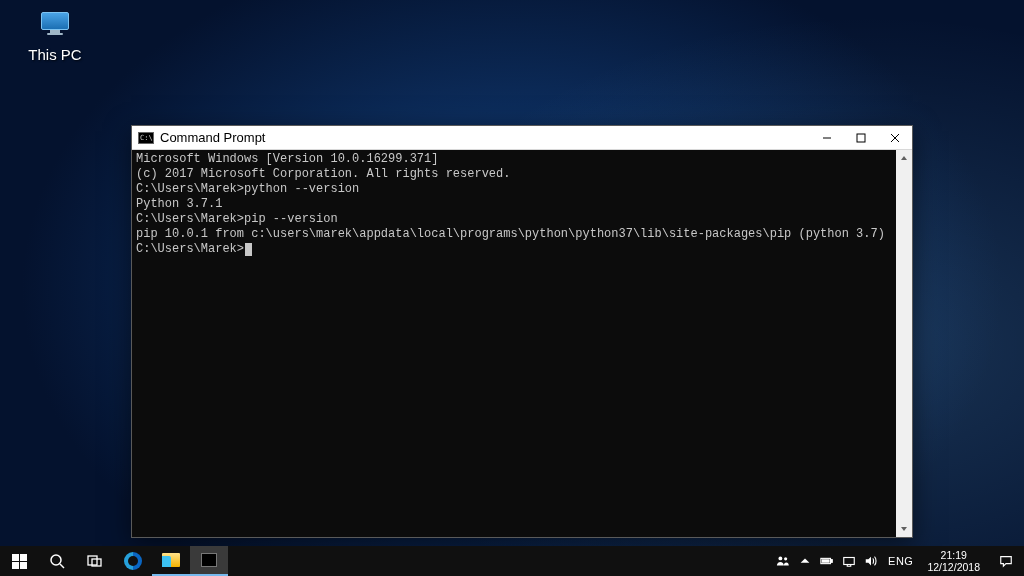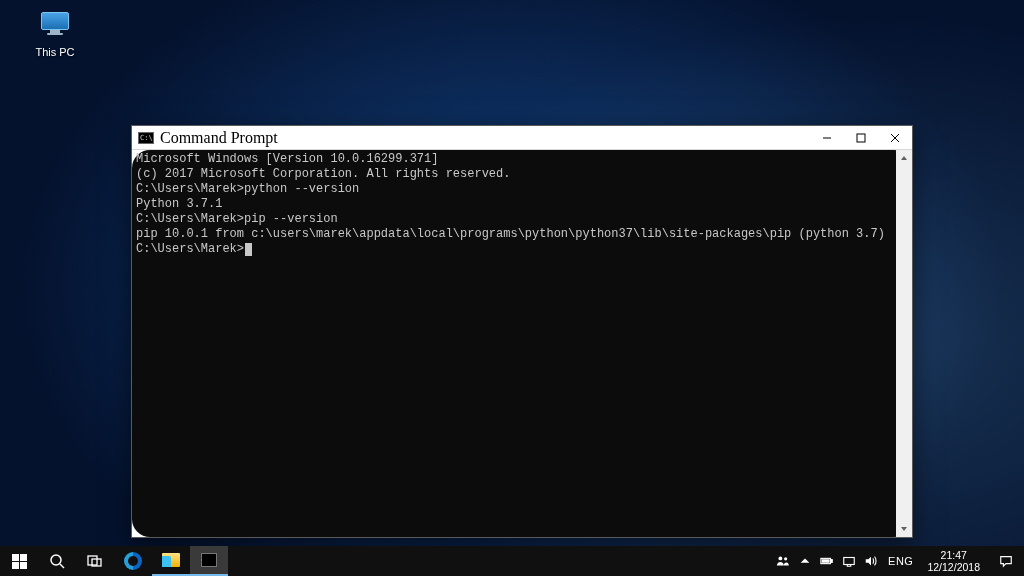--- a/index.html
+++ b/index.html
@@ -12,21 +12,21 @@
       radial-gradient(ellipse 900px 600px at 85% 60%, rgba(120,200,255,0.18) 0%, rgba(10,40,90,0) 55%),
       radial-gradient(ellipse 700px 500px at 50% 50%, rgba(30,90,170,0.6) 0%, rgba(4,18,46,1) 70%),
       linear-gradient(160deg,#052247 0%,#062a57 30%,#041a3a 70%,#02122c 100%);
   }
   
   .desktop-icon {
     position: absolute;
     top: 12px; left: 20px;
     width: 70px;
     display: flex; flex-direction: column; align-items: center;
-    color: #fff; font-size: 11px;
+    color: #fff; font-size: 15px;
     text-shadow: 1px 1px 2px rgba(0,0,0,.8);
     cursor: default;
   }
   .desktop-icon .pc-glyph { width: 34px; height: 30px; position: relative; margin-bottom: 4px; }
   .pc-monitor {
     width: 28px; height: 18px; margin: 0 auto;
     background: linear-gradient(180deg,#4aa3e6 0%,#1b6fb3 100%);
     border: 1px solid #7dc3f1;
     border-radius: 2px;
   }
@@ -40,45 +40,44 @@
     width: 782px; height: 413px;
     background: #fff;
     border: 1px solid #5a5a5a;
     box-shadow: 0 6px 24px rgba(0,0,0,.5);
     display: flex; flex-direction: column;
   }
   .titlebar {
     height: 24px;
     background: #fff;
     color: #000;
-    font-size: 16px;
+    font-size: 13px;
     display: flex; align-items: center;
     border-bottom: 1px solid #d8d8d8;
     user-select: none;
-    font-family: Liberation Serif, serif;
   }
   .titlebar .app-icon {
     width: 16px; height: 12px; margin: 0 6px 0 6px;
     background: #000; border: 1px solid #666;
     position: relative;
   }
   .titlebar .app-icon::after{
     content: "C:\\"; position: absolute; left:1px; top:-1px;
     color:#c8c8c8; font-family: Consolas, monospace; font-size:7px; line-height:12px;
   }
   .titlebar .title-text { flex: 0 0 auto; }
   .titlebar .spacer { flex: 1 1 auto; }
   .win-btn {
     width: 34px; height: 24px;
     display: flex; align-items: center; justify-content: center;
     font-size: 10px;
   }
   .win-btn svg { width: 10px; height: 10px; stroke:#000; stroke-width:1; fill:none; }
 
-  .terminal-wrap { flex:1; display:flex; background:#0c0c0c;border-radius:18px; }
+  .terminal-wrap { flex:1; display:flex; background:#0c0c0c; }
   .terminal {
     flex:1;
     padding: 2px 4px;
     font-family: Consolas, "Courier New", monospace;
     font-size: 12px;
     line-height: 15px;
     color: #c8c8c8;
     white-space: pre;
     overflow: hidden;
   }
@@ -256,21 +255,21 @@
         <svg viewBox="0 0 16 16">
             <path d="M2 6v4h3l3 3V3L5 6H2Z" fill="#fff" stroke="none"></path>
             <path d="M10 5c1.2 1 1.2 5 0 6M12 3c2.3 2 2.3 8 0 10"></path>
           </svg>
       </div>
       <div class="tray-item lang">
         <span>ENG</span>
       </div>
       <div class="tray-item clock">
         <div>
-          <span>21:47</span>
+          <span>21:19</span>
           <span>12/12/2018</span>
         </div>
       </div>
       <div class="tray-item notif">
         <svg viewBox="0 0 16 16">
             <path d="M2 3h12v8H8l-3 3v-3H2Z"></path>
           </svg>
       </div>
     </div>
   </div>

